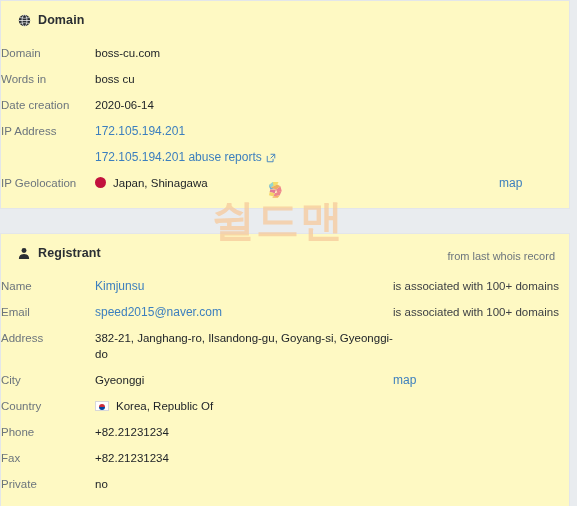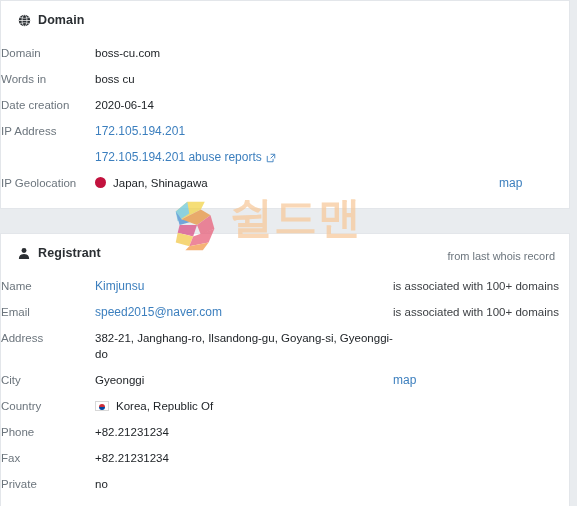--- a/index.html
+++ b/index.html
@@ -10,21 +10,21 @@
     width: 577px;
     height: 506px;
     background: #e9ecef;
     font-family: "Liberation Sans", sans-serif;
     font-size: 12px;
     color: #212529;
     overflow: hidden;
     position: relative;
   }
   .card {
-    background: #ffffff;
+    background: #fef9c3;
     border: 1px solid #e3e6ea;
     box-sizing: border-box;
     position: absolute;
     left: 0;
     width: 570px;
     overflow: hidden;
   }
   #domain-card {
     top: 0;
     height: 209px;
@@ -138,26 +138,28 @@
   }
   .ext-icon {
     display: inline-block;
     margin-left: 4px;
     position: relative;
     top: 2px;
   }
   .watermark {
     position: absolute;
     left: 168px;
-    top: 196px;
+    top: 180px;
     width: 216px;
     height: 62px;
     display: flex;
+    align-items: center;
     pointer-events: none;
     z-index: 5;
+    flex-direction: column;
   }
   .wm-text {
     font-size: 43px;
     font-weight: bold;
     color: #f7c99a;
     opacity: 0.72;
     letter-spacing: 1px;
     line-height: 1;
     margin-left: 4px;
     font-family: "DejaVu Sans", sans-serif;

